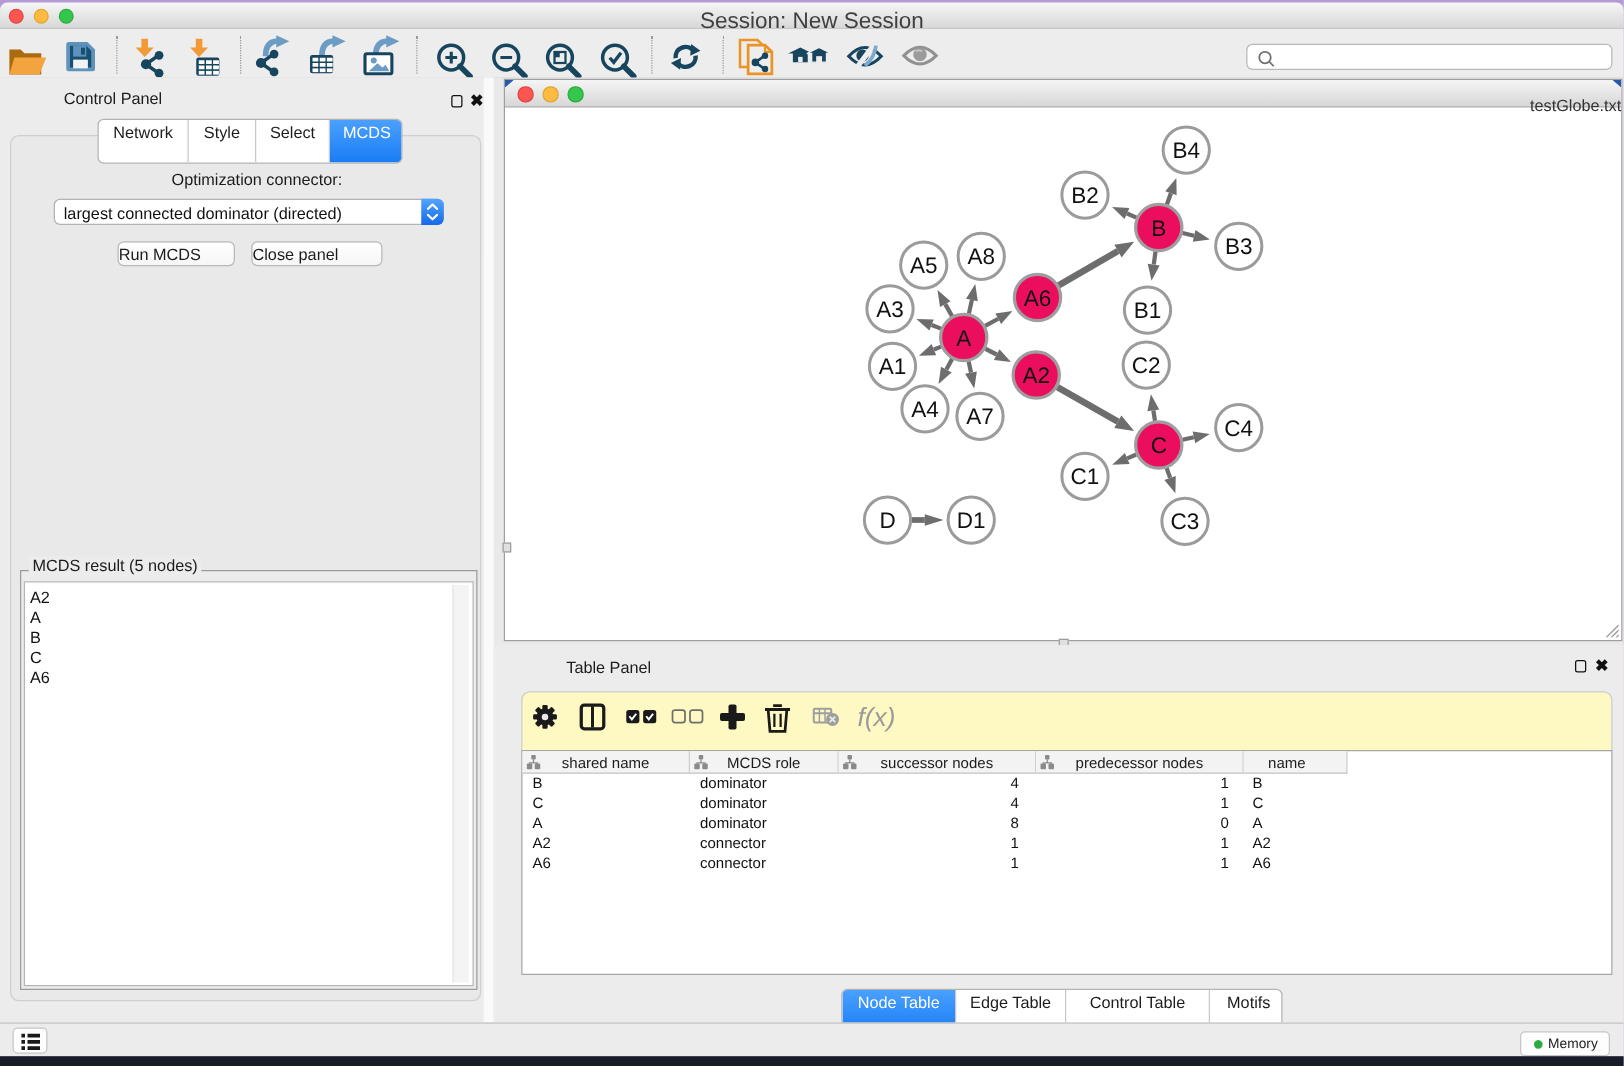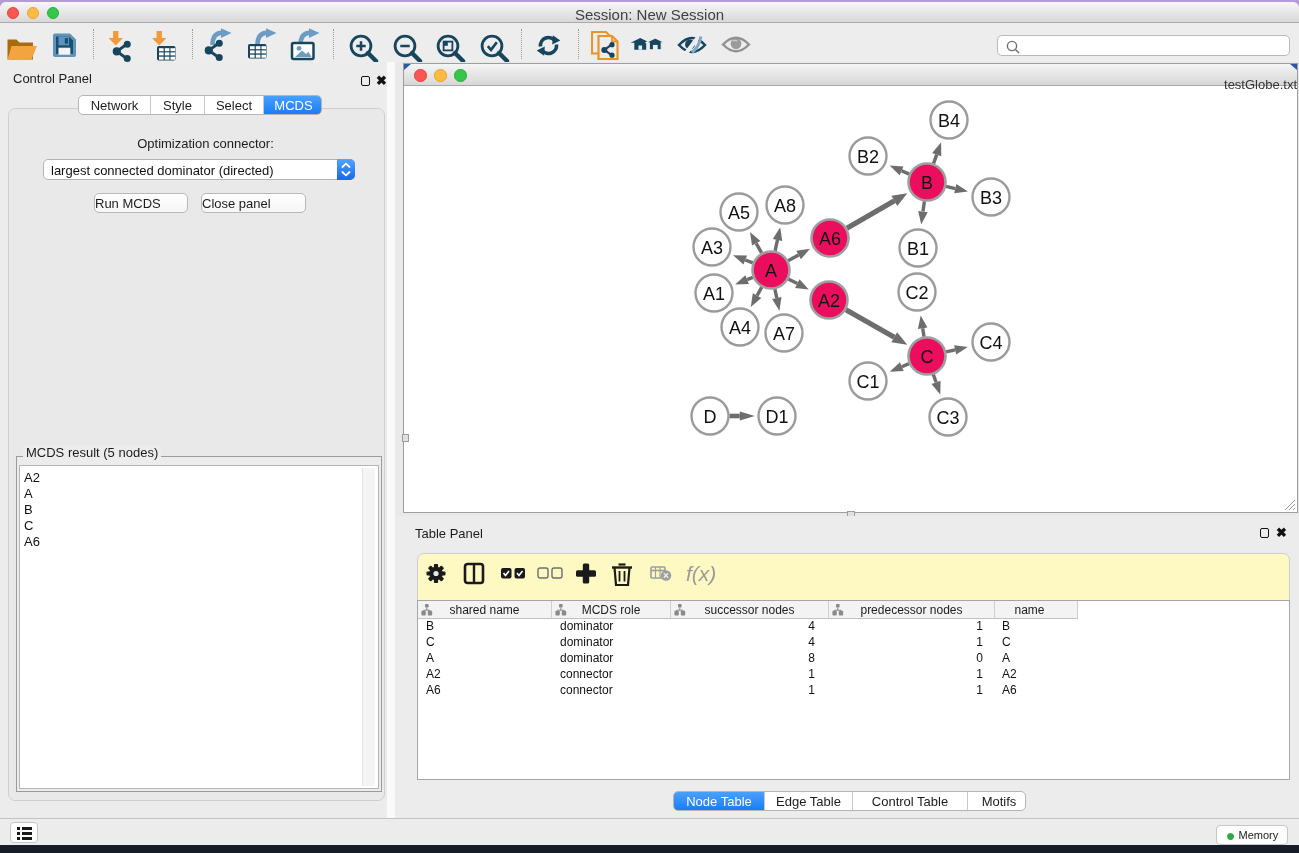--- a/index.html
+++ b/index.html
@@ -1,31 +1,31 @@
 <!DOCTYPE html>
 <html><head><meta charset="utf-8"><style>
 * { margin:0; padding:0; box-sizing:border-box; }
 body { width:1299px; height:853px; position:relative; overflow:hidden;
   font-family:"Liberation Sans", sans-serif; background:#b49bd8; }
 .abs { position:absolute; }
 #win { left:0; top:2px; width:1299px; height:843px; border-radius:6px 6px 0 0; background:#ececec; overflow:hidden; }
 #titlebar { left:0; top:0; width:1299px; height:21px; background:linear-gradient(#f6f6f6,#d8d8d8); border-bottom:1px solid #ababab; border-radius:6px 6px 0 0; }
 .tl { width:12px; height:12px; border-radius:50%; top:4.5px; }
-#title { width:100%; text-align:center; top:4px; font-size:15px; color:#404040; }
+#title { width:100%; text-align:center; top:4px; font-size:18px; color:#404040; }
 #toolbar { left:0; top:22px; width:1299px; height:39px; background:#ededed; border-bottom:1px solid #c6c6c6; }
 .sep { top:5px; height:30px; width:0; border-left:1px dotted #9a9a9a; }
 #searchbox { left:997px; top:11px; width:293px; height:21px; background:#fff; border:1px solid #b9b9b9; border-radius:5px; }
 #content { left:0; top:60px; width:1299px; height:756px; background:#e9e9e9; }
 #ctrlpanel { left:0; top:0; width:387px; height:756px; background:#ececec; }
 #divider { left:387px; top:0; width:8px; height:756px; background:#fafafa; }
-.paneltitle { font-size:13px; color:#1c1c1c; }
+.paneltitle { font-size:13px; color:#1c1c1c;margin-left:38px; }
 .sqicon { width:9px; height:10px; border:1.6px solid #111; border-radius:2px; }
 .xicon { font-size:13px; font-weight:bold; color:#111; }
 #inset { left:8px; top:46px; width:377px; height:693px; background:#e9e9e9; border:1px solid #cfcfcf; border-radius:7px; }
-.tabs { height:20px; display:flex; background:#fff; border:1px solid #b4b4b4; border-radius:5px; overflow:hidden; }
+.tabs { height:36px; display:flex; background:#fff; border:1px solid #b4b4b4; border-radius:5px; overflow:hidden; }
 .tab { flex:0 0 auto; font-size:13px; color:#1c1c1c; text-align:center; line-height:19px; border-right:1px solid #c9c9c9; }
 .tab:last-child { border-right:none; }
 .tabsel { background:linear-gradient(#4aa0fd,#1a7df6); color:#fff; }
 .btn { background:linear-gradient(#ffffff,#f6f6f6); border:1px solid #b9b9b9; border-radius:5px; font-size:13px; color:#1c1c1c; }
 #dropdown { left:43px; top:97px; width:312px; height:21px; background:#fff; border:1px solid #b3b3b3; border-radius:5px; }
 #dropstep { right:-1px; top:-1px; width:18px; height:21px; border-radius:0 5px 5px 0; background:linear-gradient(#51a5fe,#1668e8); }
 #mcdsbox { left:16px; top:394px; width:366px; height:336px; border:1px solid #9b9b9b; background:#ececec; }
 #mcdsinner { left:2px; top:8px; width:360px; height:324px; background:#fff; border:1px solid #b5b5b5; }
 #mcdslegend { left:6px; top:-12px; background:#ececec; padding:0 3px; font-size:13px; color:#1c1c1c; }
 .mcdsitem { font-size:13px; color:#111; left:4px; }

